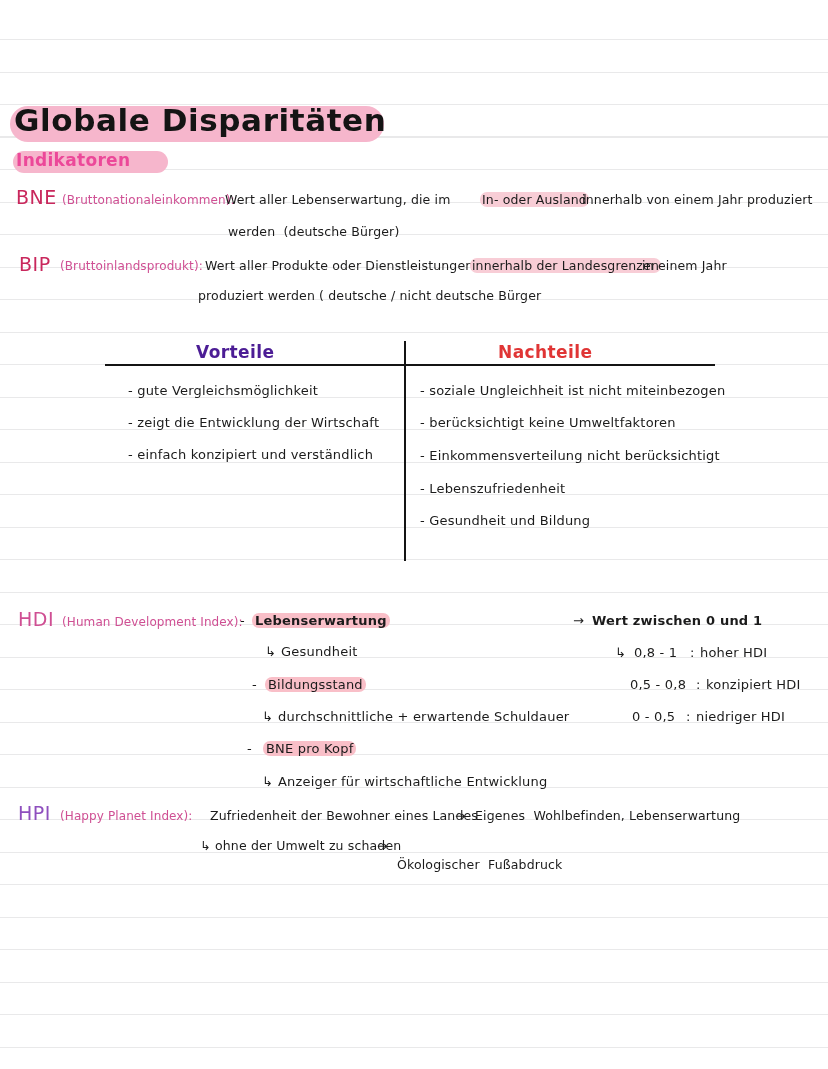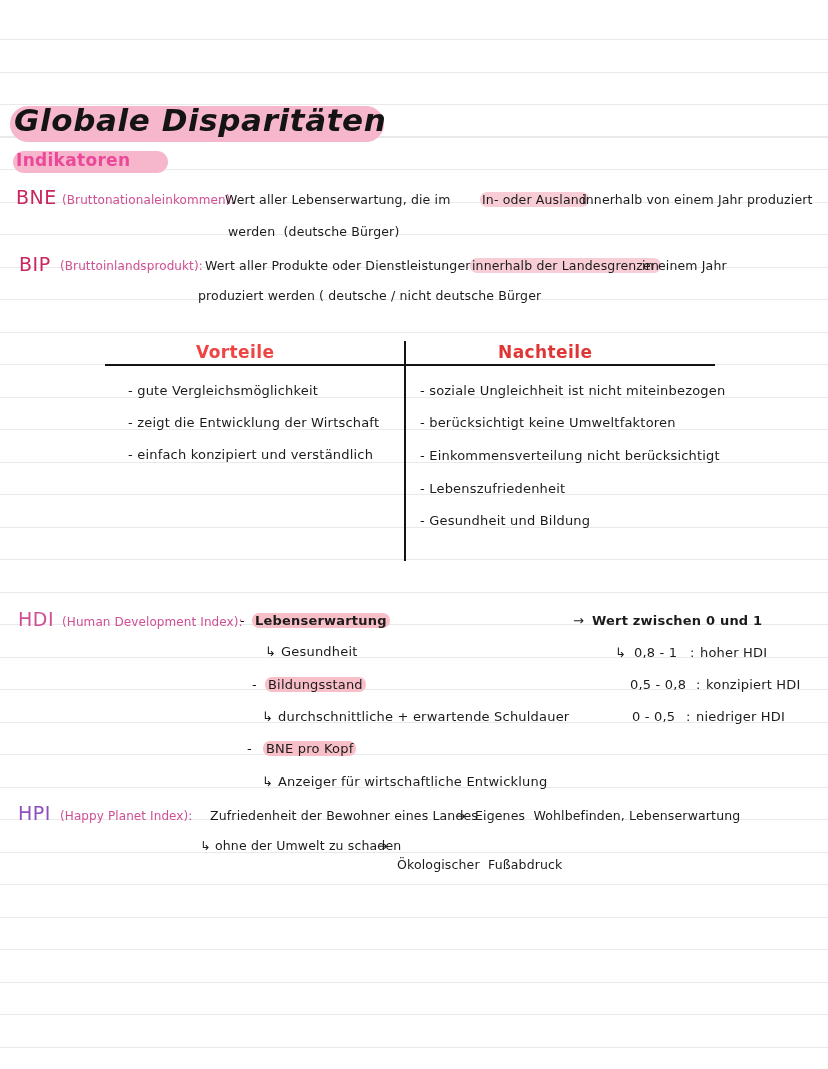--- a/index.html
+++ b/index.html
@@ -38,21 +38,20 @@
   .hand {
     font-family: "DejaVu Sans", sans-serif;
     letter-spacing: .2px;
   }
 
   
   #title-wrap {
     position: absolute;
     left: 14px;
     top: 98px;
-    font-style: italic;
   }
   #title-hl {
     position: absolute;
     left: -4px;
     top: 8px;
     width: 374px;
     height: 36px;
     background: #f6b6cc;
     border-radius: 18px;
   }
@@ -80,21 +79,21 @@
     line-height: 28px;
     font-weight: 700;
     color: #ec4899;
     letter-spacing: .3px;
   }
 
   
   .c-crimson { color: #c9275c; }
   .c-pinkmag { color: #cf4f93; }
   .c-purple  { color: #8e4fbe; }
-  .c-green   { color: #ef4444; }
+  .c-green   { color: #4c1d95; }
   .c-red     { color: #e03535; }
   .c-gold    { color: #f2c017; }
 
   .hl-soft {
     background: #f8cdd6;
     border-radius: 7px;
     padding: 0 2px;
   }
   .hl-strong {
     background: #f9bfc8;

